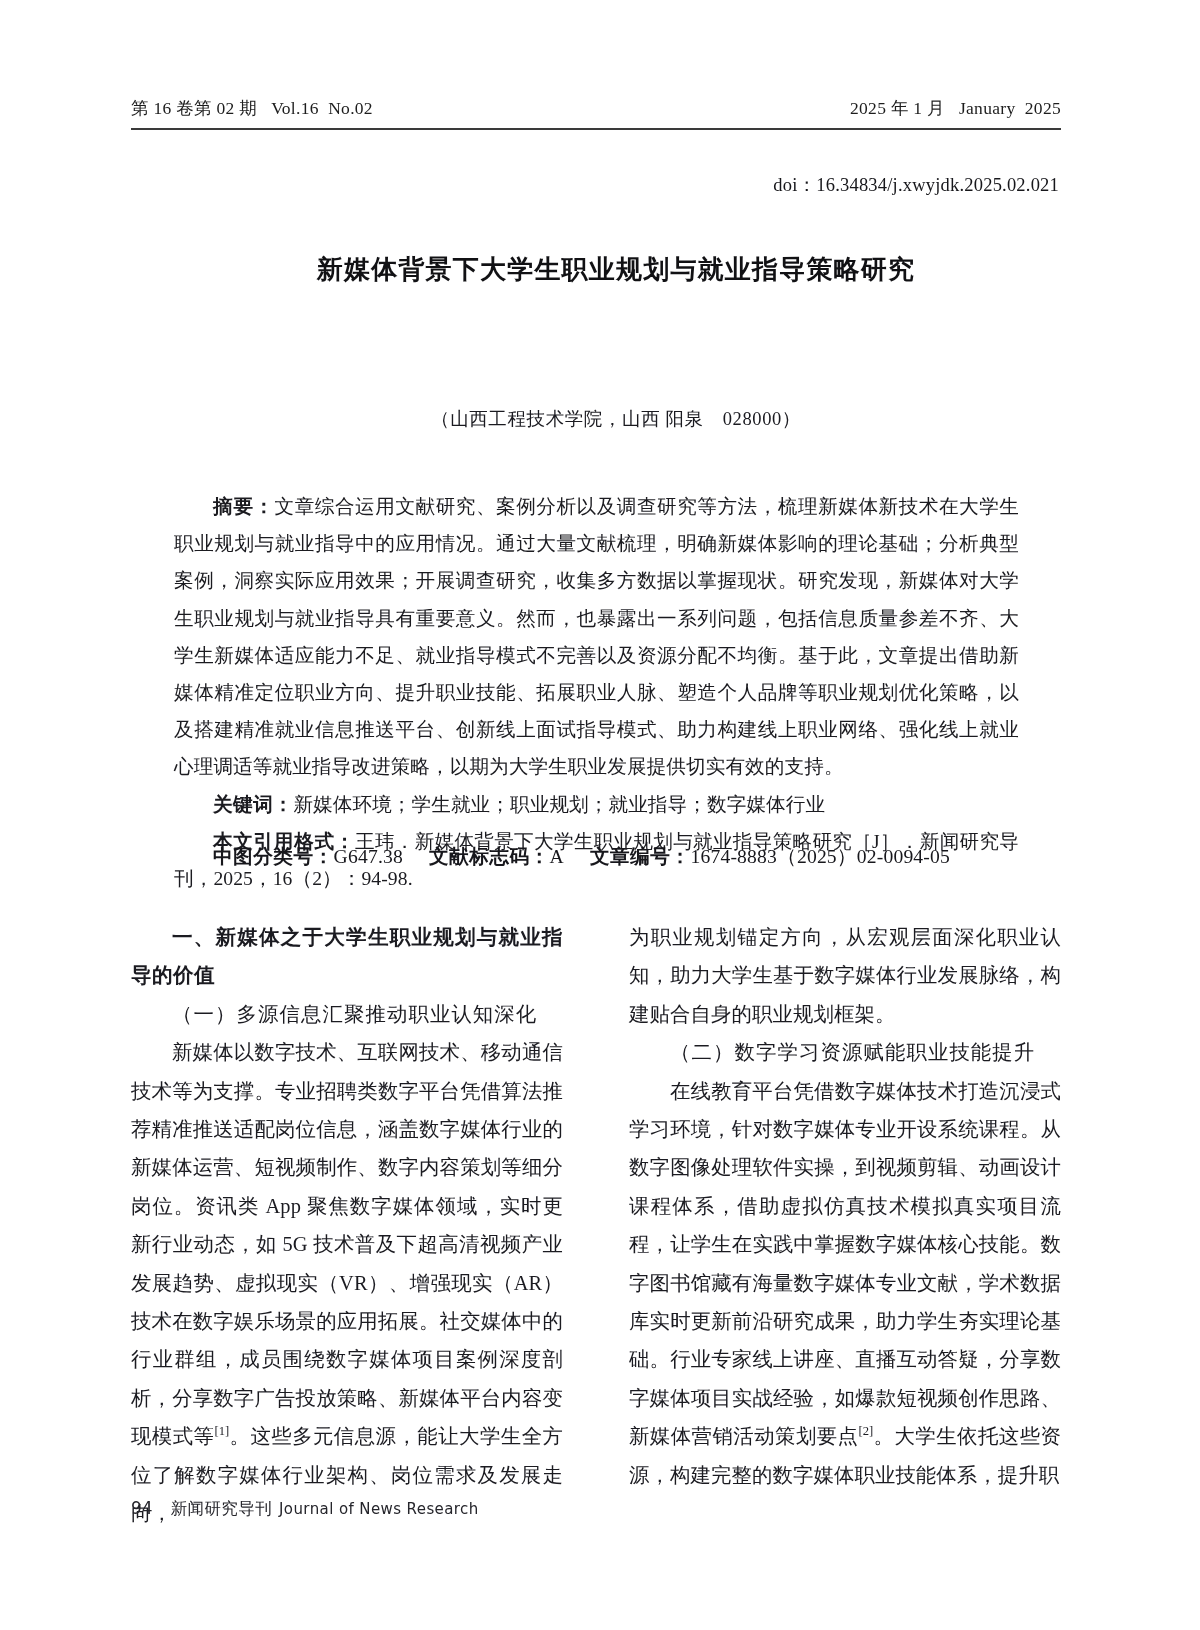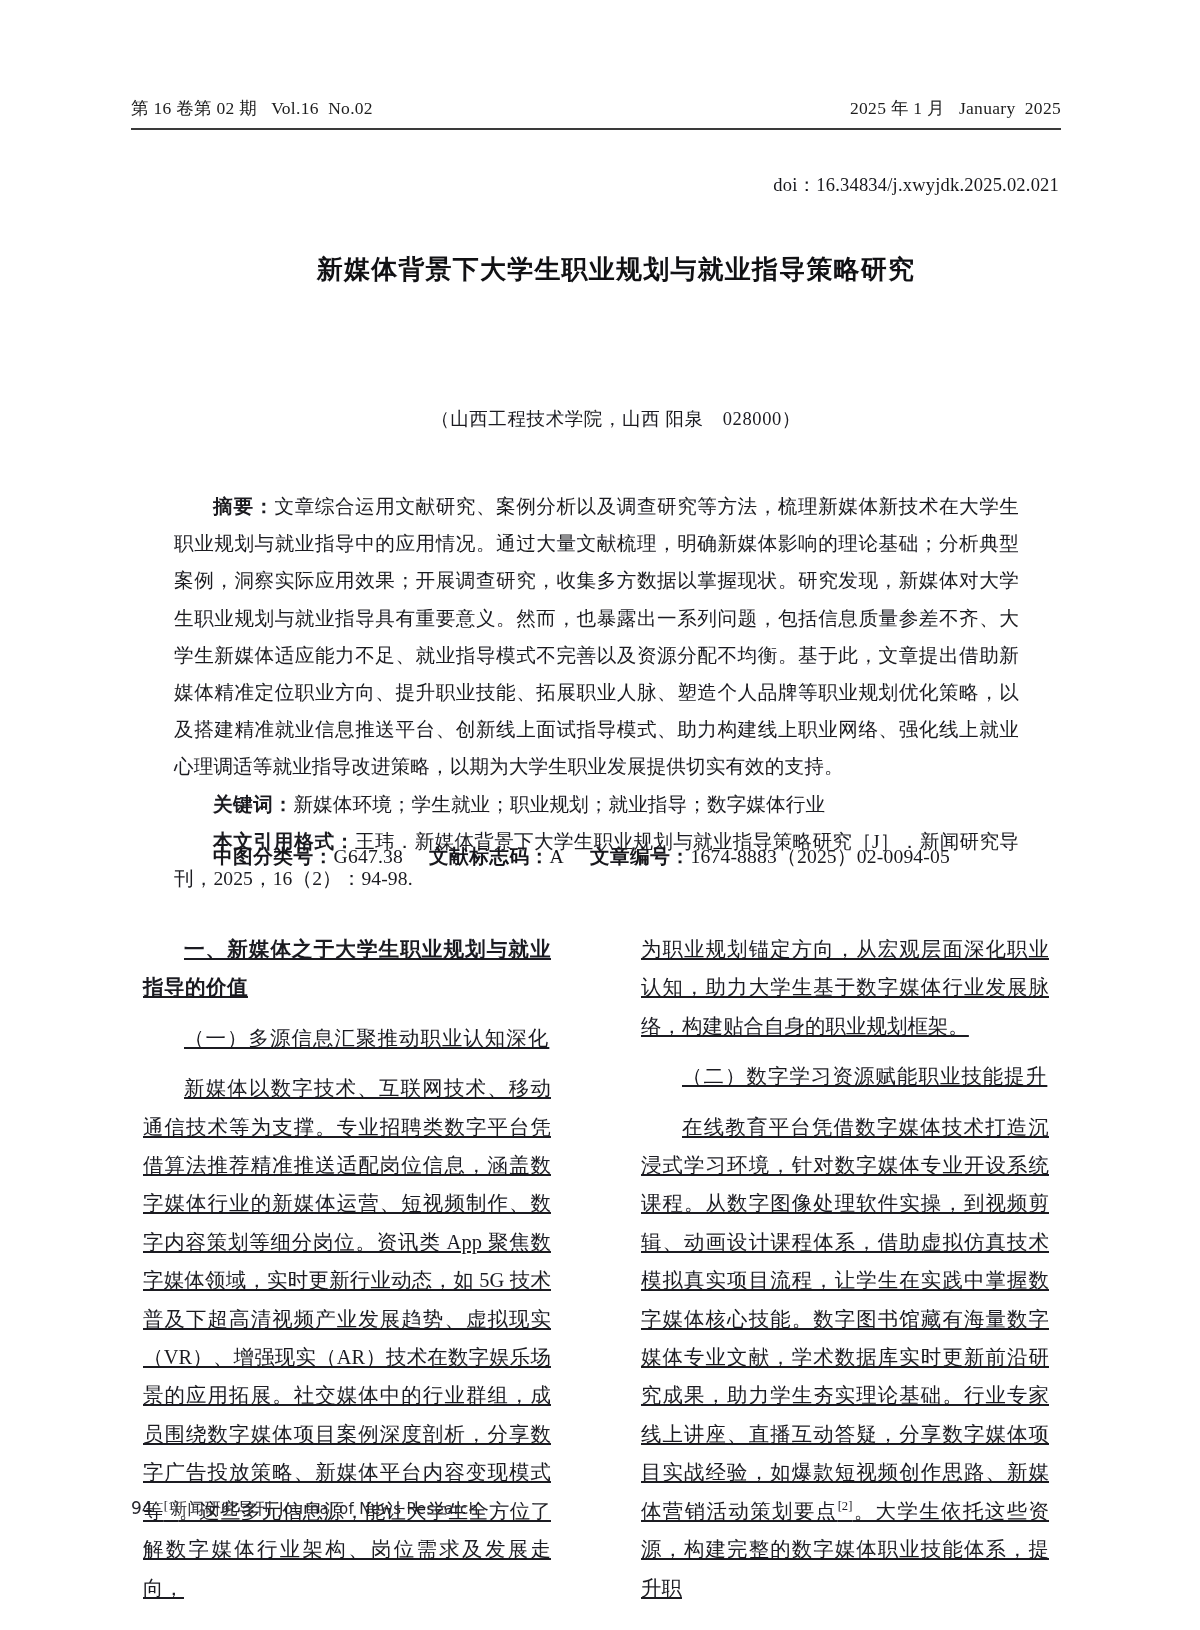--- a/index.html
+++ b/index.html
@@ -140,21 +140,21 @@
   }
   .col {
     width: 432px;
     font-size: 20.4px;
     line-height: 38.4px;
     text-align: justify;
     text-justify: inter-ideograph;
     color: #1b1b21;
     letter-spacing: 0.1px;
   }
-  .col p { margin: 12px; text-decoration: underline; }
+  .col p { margin: 0; }
   .h1 {
     font-family: "DejaVu Sans", "Liberation Sans", sans-serif;
     font-weight: 700;
     text-indent: 41px;
     letter-spacing: 0.4px;
     font-size: 20.6px;
   }
   .h2 {
     text-indent: 41px;
     letter-spacing: 1.1px;

